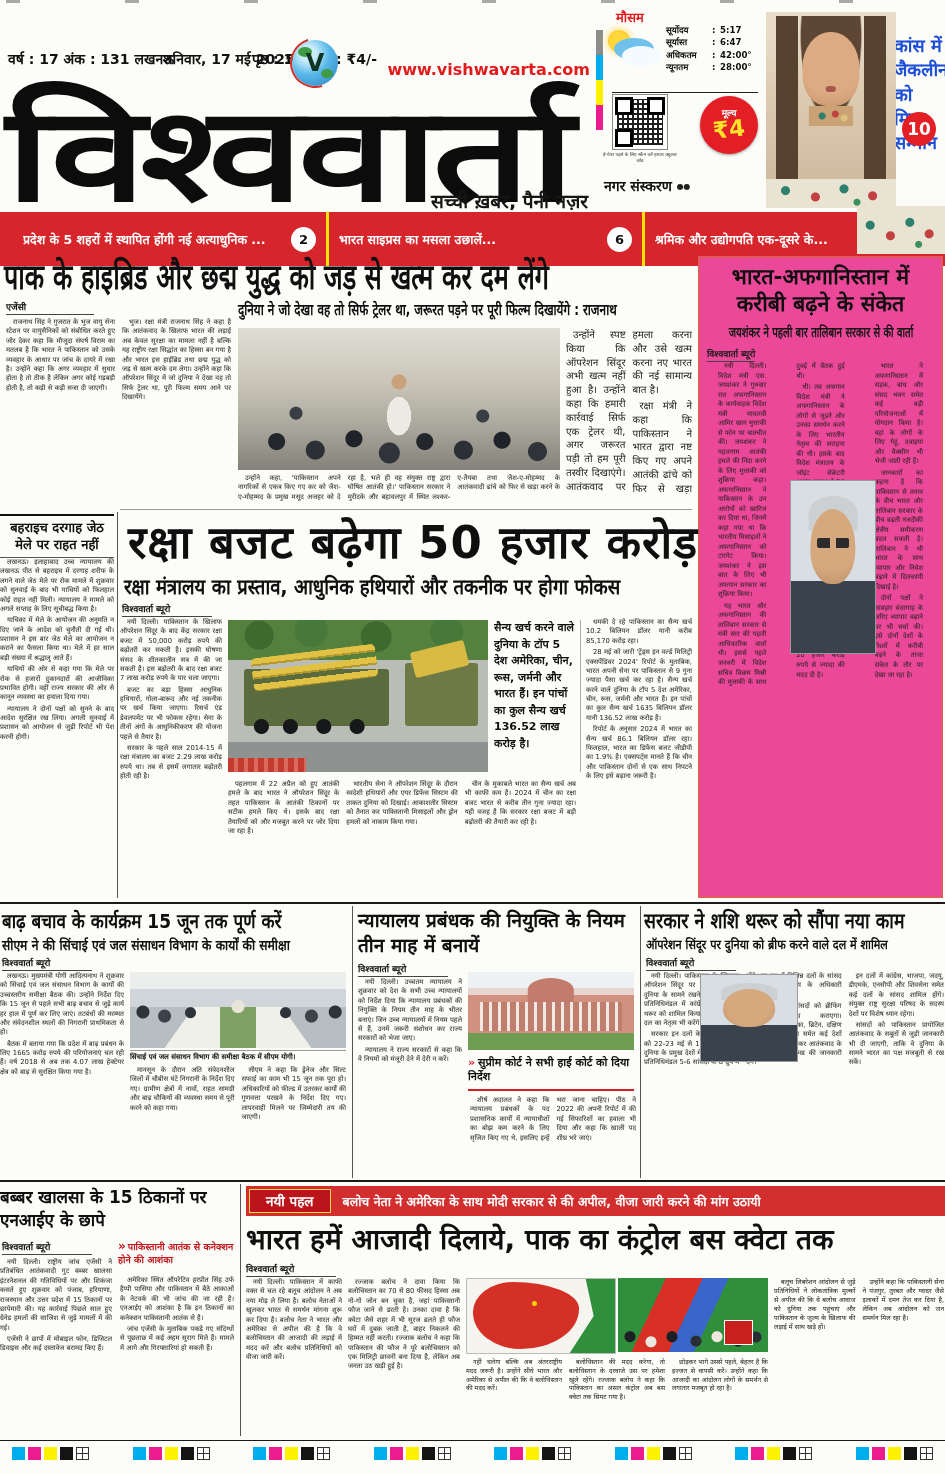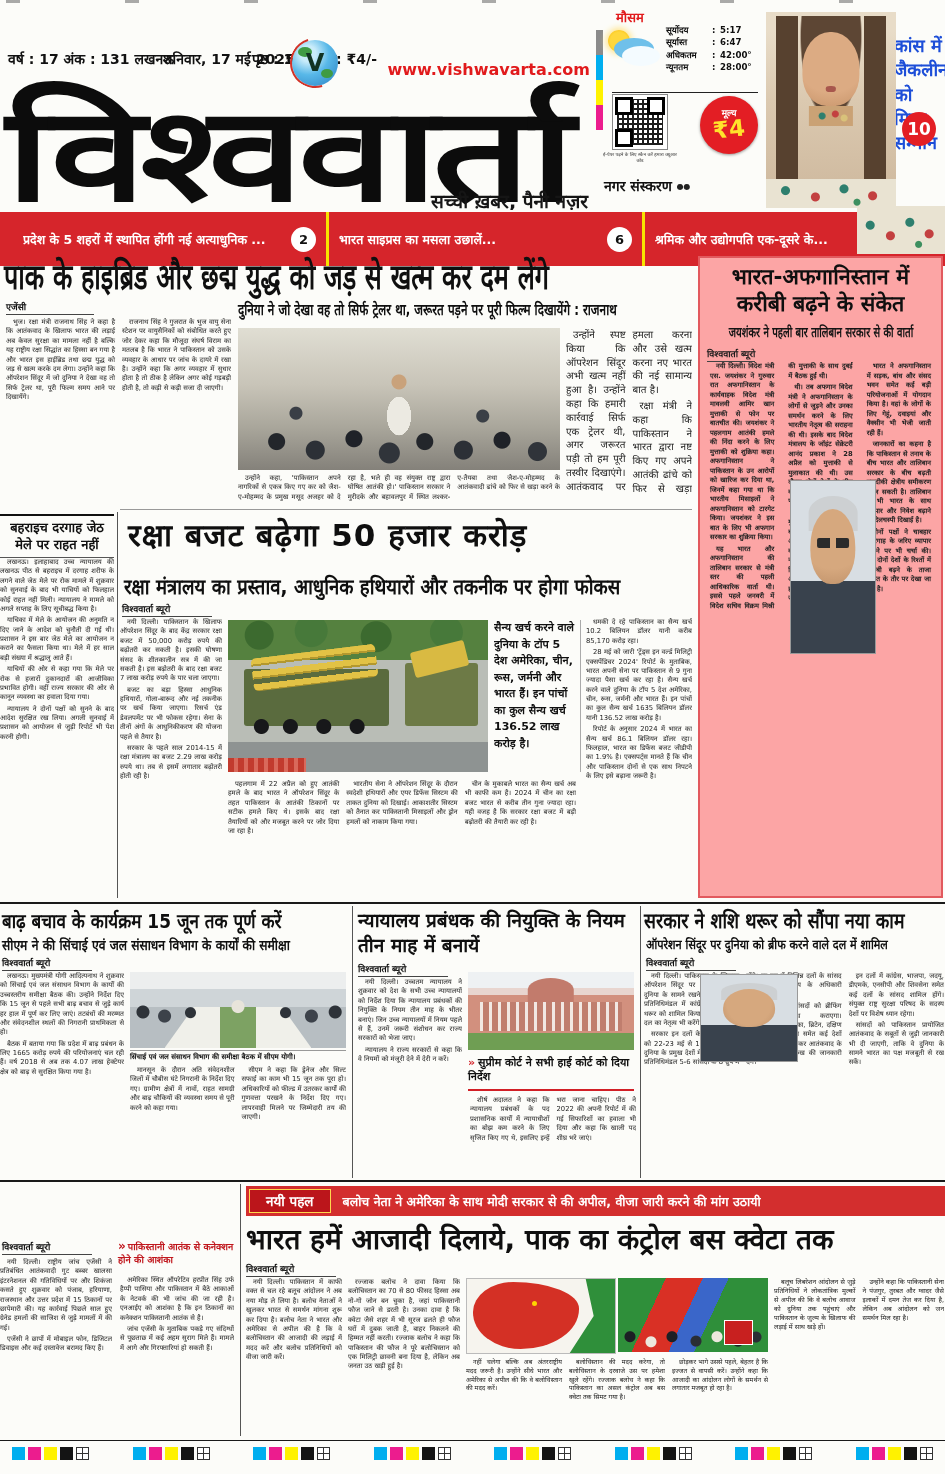--- a/index.html
+++ b/index.html
@@ -160,29 +160,29 @@
   .ph-protest .crowd{position:absolute;left:0;bottom:0;width:100%;height:46%;background:
      radial-gradient(circle at 8% 55%,#1c1f24 0 5px,transparent 6px),
      radial-gradient(circle at 22% 70%,#ece8dd 0 5px,transparent 6px),
      radial-gradient(circle at 36% 55%,#1c1f24 0 5px,transparent 6px),
      radial-gradient(circle at 52% 68%,#2a2e34 0 5px,transparent 6px),
      radial-gradient(circle at 66% 55%,#ece8dd 0 5px,transparent 6px),
      radial-gradient(circle at 80% 68%,#1c1f24 0 5px,transparent 6px),
      radial-gradient(circle at 92% 56%,#2a2e34 0 5px,transparent 6px);}
   .ph-protest .banner{position:absolute;right:10%;bottom:10%;width:18%;height:30%;background:#c8201f;border:1px solid #fff;}
   
-  .afbox{position:absolute;left:698px;top:256px;width:245px;height:642px;border:2px solid #e2595e;background:#fca5a5;box-sizing:border-box;}
+  .afbox{position:absolute;left:698px;top:256px;width:245px;height:642px;border:2px solid #e2595e;background:#ec4899;box-sizing:border-box;}
   .af-head{margin:6px 4px 2px;font-size:21.5px;font-weight:bold;line-height:1.25;text-align:center;color:#0f0f0f;}
   .af-sub{position:relative;margin:4px 0 2px;height:18px;}
   .af-sub span{position:absolute;left:50%;top:0;white-space:nowrap;font-size:14px;font-weight:bold;color:#141414;
                transform:translateX(-50%) scale(.70,1);transform-origin:center top;}
   .af-by{margin:2px 0 2px 7px;font-size:9px;font-weight:bold;border-bottom:1px solid #444;display:inline-block;padding-bottom:1px;}
   .af-body{position:absolute;left:6px;right:6px;top:104px;bottom:6px;column-count:3;column-gap:6px;
            font-size:6.7px;line-height:1.42;text-align:justify;color:#222;overflow:hidden;}
-  .af-body p{margin:0 4px 2px;text-indent:6px;font-weight:bold;}
+  .af-body p{margin:0 12px 2px;text-indent:6px;}
   
   .hibox{position:absolute;left:494px;top:620px;width:82px;height:152px;font-size:11px;line-height:1.5;
          font-weight:bold;color:#111;overflow:hidden;}
   
   .cap{position:absolute;font-size:7px;font-weight:bold;color:#111;border-top:1px solid #999;padding-top:1px;}
   .arrowcap{position:absolute;font-size:11px;font-weight:bold;color:#111;line-height:1.3;border-bottom:2px solid #d21f26;padding-bottom:4px;}
   .arrowcap b{color:#d21f26;margin-right:3px;}
   .rednote{position:absolute;font-size:9.5px;font-weight:bold;color:#c0171d;line-height:1.35;}
   .rednote b{font-size:12px;margin-right:2px;}
   
@@ -300,22 +300,22 @@
     <div class="nav-seg">
       <span class="lbl">श्रमिक और उद्योगपति एक-दूसरे के...</span>
       <span class="pg">12</span>
     </div>
   </div>
 
   <div class="fit" style="left:4px;top:258px;font-size:34px;transform:scale(.74,1.04);">पाक के हाइब्रिड और छद्म युद्ध को जड़ से खत्म कर दम लेंगे</div>
   <div class="byline" style="left:6px;top:300px;width:88px;">एजेंसी</div>
   <div class="fit" style="left:238px;top:302px;font-size:15.5px;transform:scale(.76,1);">दुनिया ने जो देखा वह तो सिर्फ ट्रेलर था, जरूरत पड़ने पर पूरी फिल्म दिखायेंगे : राजनाथ</div>
   <div class="body-col cols2" style="left:6px;top:318px;width:225px;height:188px;">
+      <p>राजनाथ सिंह ने गुजरात के भुज वायु सेना स्टेशन पर वायुसैनिकों को संबोधित करते हुए जोर देकर कहा कि मौजूदा संघर्ष विराम का मतलब है कि भारत ने पाकिस्तान को उसके व्यवहार के आधार पर जांच के दायरे में रखा है। उन्होंने कहा कि अगर व्यवहार में सुधार होता है तो ठीक है लेकिन अगर कोई गड़बड़ी होती है, तो कड़ी से कड़ी सजा दी जाएगी।</p>
       <p>भुज। रक्षा मंत्री राजनाथ सिंह ने कहा है कि आतंकवाद के खिलाफ भारत की लड़ाई अब केवल सुरक्षा का मामला नहीं है बल्कि यह राष्ट्रीय रक्षा सिद्धांत का हिस्सा बन गया है और भारत इस हाईब्रिड तथा छद्म युद्ध को जड़ से खत्म करके दम लेगा। उन्होंने कहा कि ऑपरेशन सिंदूर में जो दुनिया ने देखा वह तो सिर्फ ट्रेलर था, पूरी फिल्म समय आने पर दिखायेंगे।</p>
-      <p>राजनाथ सिंह ने गुजरात के भुज वायु सेना स्टेशन पर वायुसैनिकों को संबोधित करते हुए जोर देकर कहा कि मौजूदा संघर्ष विराम का मतलब है कि भारत ने पाकिस्तान को उसके व्यवहार के आधार पर जांच के दायरे में रखा है। उन्होंने कहा कि अगर व्यवहार में सुधार होता है तो ठीक है लेकिन अगर कोई गड़बड़ी होती है, तो कड़ी से कड़ी सजा दी जाएगी।</p>
     </div>
   <div class="ph ph-crowd"></div>
   <div class="body-col cols2" style="left:566px;top:328px;width:126px;height:178px;font-size:10px;">
       <p>उन्होंने स्पष्ट किया कि ऑपरेशन सिंदूर अभी खत्म नहीं हुआ है। उन्होंने कहा कि हमारी कार्रवाई सिर्फ एक ट्रेलर थी, अगर जरूरत पड़ी तो हम पूरी तस्वीर दिखाएंगे। आतंकवाद पर हमला करना और उसे खत्म करना नए भारत की नई सामान्य बात है।</p>
       <p>रक्षा मंत्री ने कहा कि पाकिस्तान ने भारत द्वारा नष्ट किए गए अपने आतंकी ढांचे को फिर से खड़ा करना शुरू कर दिया है। उन्होंने अंतर्राष्ट्रीय मुद्रा कोष से इस्लामाबाद को दी जाने वाली एक अरब डॉलर की सहायता पर पुनर्विचार करने का आह्वान किया।</p>
     </div>
   <div class="body-col cols3" style="left:238px;top:474px;width:322px;height:32px;">
       <p>उन्होंने कहा, 'पाकिस्तान अपने नागरिकों से एकत्र किए गए कर को जैश-ए-मोहम्मद के प्रमुख मसूद अजहर को दे रहा है, भले ही वह संयुक्त राष्ट्र द्वारा घोषित आतंकी हो।' पाकिस्तान सरकार ने मुरीदके और बहावलपुर में स्थित लश्कर-ए-तैयबा तथा जैश-ए-मोहम्मद के आतंकवादी ढांचे को फिर से खड़ा करने के लिए वित्तीय सहायता की घोषणा भी की है।</p>
     </div>
 
@@ -344,21 +344,21 @@
   <div class="bah-head">बहराइच दरगाह जेठ मेले पर राहत नहीं</div>
   <div class="body-col" style="left:0;top:558px;width:114px;height:340px;">
       <p>लखनऊ। इलाहाबाद उच्च न्यायालय की लखनऊ पीठ से बहराइच में दरगाह शरीफ के लगने वाले जेठ मेले पर रोक मामले में शुक्रवार को सुनवाई के बाद भी याचियों को फिलहाल कोई राहत नहीं मिली। न्यायालय ने मामले को अगले सप्ताह के लिए सूचीबद्ध किया है।</p>
       <p>याचिका में मेले के आयोजन की अनुमति न दिए जाने के आदेश को चुनौती दी गई थी। प्रशासन ने इस बार जेठ मेले का आयोजन न कराने का फैसला किया था। मेले में हर साल बड़ी संख्या में श्रद्धालु आते हैं।</p>
       <p>याचियों की ओर से कहा गया कि मेले पर रोक से हजारों दुकानदारों की आजीविका प्रभावित होगी। वहीं राज्य सरकार की ओर से कानून व्यवस्था का हवाला दिया गया।</p>
       <p>न्यायालय ने दोनों पक्षों को सुनने के बाद आदेश सुरक्षित रख लिया। अगली सुनवाई में प्रशासन को आयोजन से जुड़ी रिपोर्ट भी पेश करनी होगी।</p>
     </div>
   <div class="vline" style="left:117px;top:512px;height:386px;"></div>
 
   <div class="hline-thin" style="left:120px;top:509px;width:572px;"></div>
-  <div class="fit" style="left:128px;top:518px;font-size:31px;letter-spacing:1px;">रक्षा बजट बढ़ेगा 50 हजार करोड़</div>
+  <div class="fit" style="left:128px;top:518px;font-size:45px;letter-spacing:1px;">रक्षा बजट बढ़ेगा 50 हजार करोड़</div>
   <div class="fit" style="left:124px;top:576px;font-size:21px;transform:scale(.88,1);">रक्षा मंत्रालय का प्रस्ताव, आधुनिक हथियारों और तकनीक पर होगा फोकस</div>
   <div class="byline" style="left:122px;top:602px;width:90px;">विश्ववार्ता ब्यूरो</div>
   <div class="body-col" style="left:120px;top:618px;width:102px;height:280px;">
       <p>नयी दिल्ली। पाकिस्तान के खिलाफ ऑपरेशन सिंदूर के बाद केंद्र सरकार रक्षा बजट में 50,000 करोड़ रुपये की बढ़ोतरी कर सकती है। इसकी घोषणा संसद के शीतकालीन सत्र में की जा सकती है। इस बढ़ोतरी के बाद रक्षा बजट 7 लाख करोड़ रुपये के पार चला जाएगा।</p>
       <p>बजट का बड़ा हिस्सा आधुनिक हथियारों, गोला-बारूद और नई तकनीक पर खर्च किया जाएगा। रिसर्च एंड डेवलपमेंट पर भी फोकस रहेगा। सेना के तीनों अंगों के आधुनिकीकरण की योजना पहले से तैयार है।</p>
       <p>सरकार के पहले साल 2014-15 में रक्षा मंत्रालय का बजट 2.29 लाख करोड़ रुपये था। तब से इसमें लगातार बढ़ोतरी होती रही है।</p>
     </div>
   <div class="ph ph-parade">
     <div class="t1"></div>
     <div class="t2"></div>
@@ -427,20 +427,21 @@
       <p>इन दलों में कांग्रेस, भाजपा, जदयू, डीएमके, एनसीपी और शिवसेना समेत कई दलों के सांसद शामिल होंगे। संयुक्त राष्ट्र सुरक्षा परिषद के सदस्य देशों पर विशेष ध्यान रहेगा।</p>
       <p>सांसदों को पाकिस्तान प्रायोजित आतंकवाद के सबूतों से जुड़ी जानकारी भी दी जाएगी, ताकि वे दुनिया के सामने भारत का पक्ष मजबूती से रख सकें।</p>
     </div>
   <div class="ph ph-thr portrait">
     <div class="hair"></div>
       <div class="face"></div>
   </div>
 
   <div class="hline" style="left:0;top:1180px;width:945px;"></div>
 
+  <div class="ctr-head" style="left:0;top:1186px;width:234px;font-size:17px;line-height:1.35;">बब्बर खालसा के 15 ठिकानों पर एनआईए के छापे</div>
   <div class="byline" style="left:2px;top:1240px;width:90px;">विश्ववार्ता ब्यूरो</div>
   <div class="rednote" style="left:118px;top:1238px;width:118px;">
     <b>»</b><span>पाकिस्तानी आतंक से कनेक्शन होने की आशंका</span>
   </div>
   <div class="body-col" style="left:0;top:1258px;width:112px;height:178px;">
       <p>नयी दिल्ली। राष्ट्रीय जांच एजेंसी ने प्रतिबंधित आतंकवादी गुट बब्बर खालसा इंटरनेशनल की गतिविधियों पर और शिकंजा कसते हुए शुक्रवार को पंजाब, हरियाणा, राजस्थान और उत्तर प्रदेश में 15 ठिकानों पर छापेमारी की। यह कार्रवाई पिछले साल हुए ग्रेनेड हमलों की साजिश से जुड़े मामलों में की गई।</p>
       <p>एजेंसी ने छापों में मोबाइल फोन, डिजिटल डिवाइस और कई दस्तावेज बरामद किए हैं।</p>
     </div>
   <div class="body-col" style="left:120px;top:1276px;width:114px;height:160px;">
       <p>अमेरिका स्थित ऑपरेटिव हरप्रीत सिंह उर्फ हैप्पी पासिया और पाकिस्तान में बैठे आकाओं के नेटवर्क की भी जांच की जा रही है। एनआईए को आशंका है कि इन ठिकानों का कनेक्शन पाकिस्तानी आतंक से है।</p>

